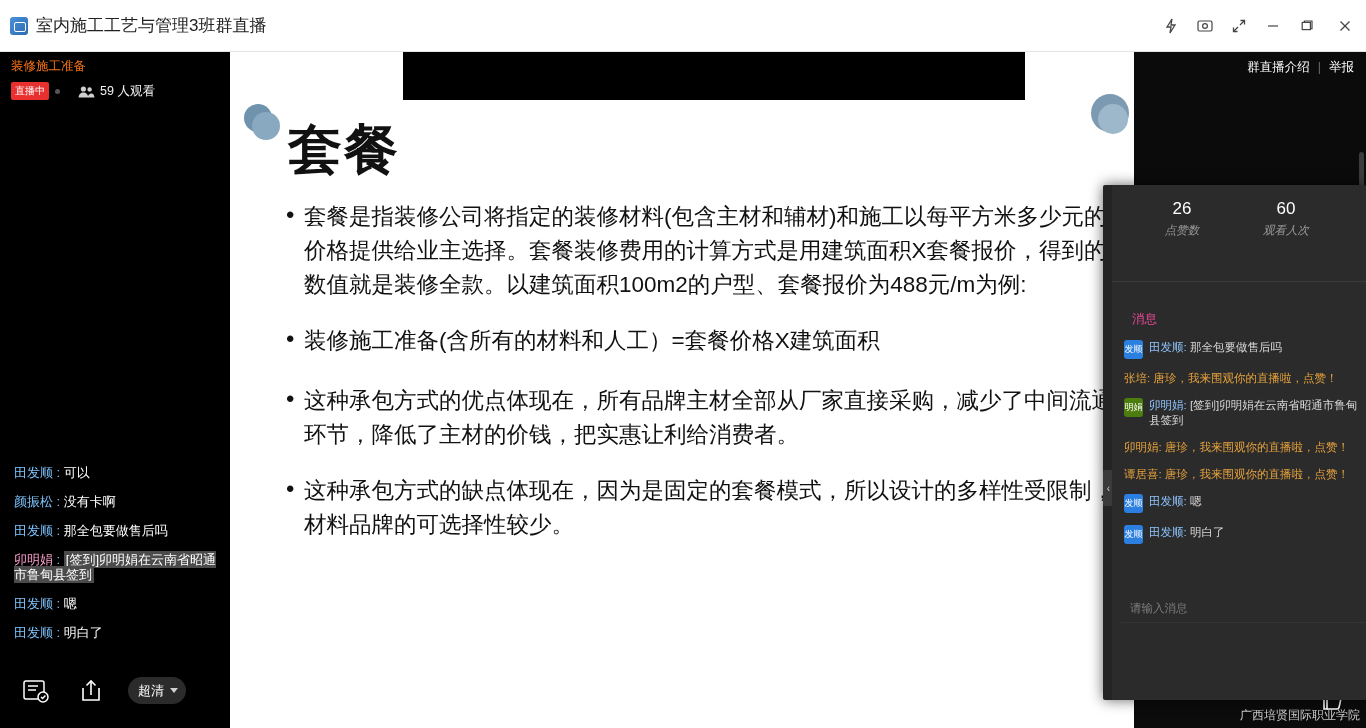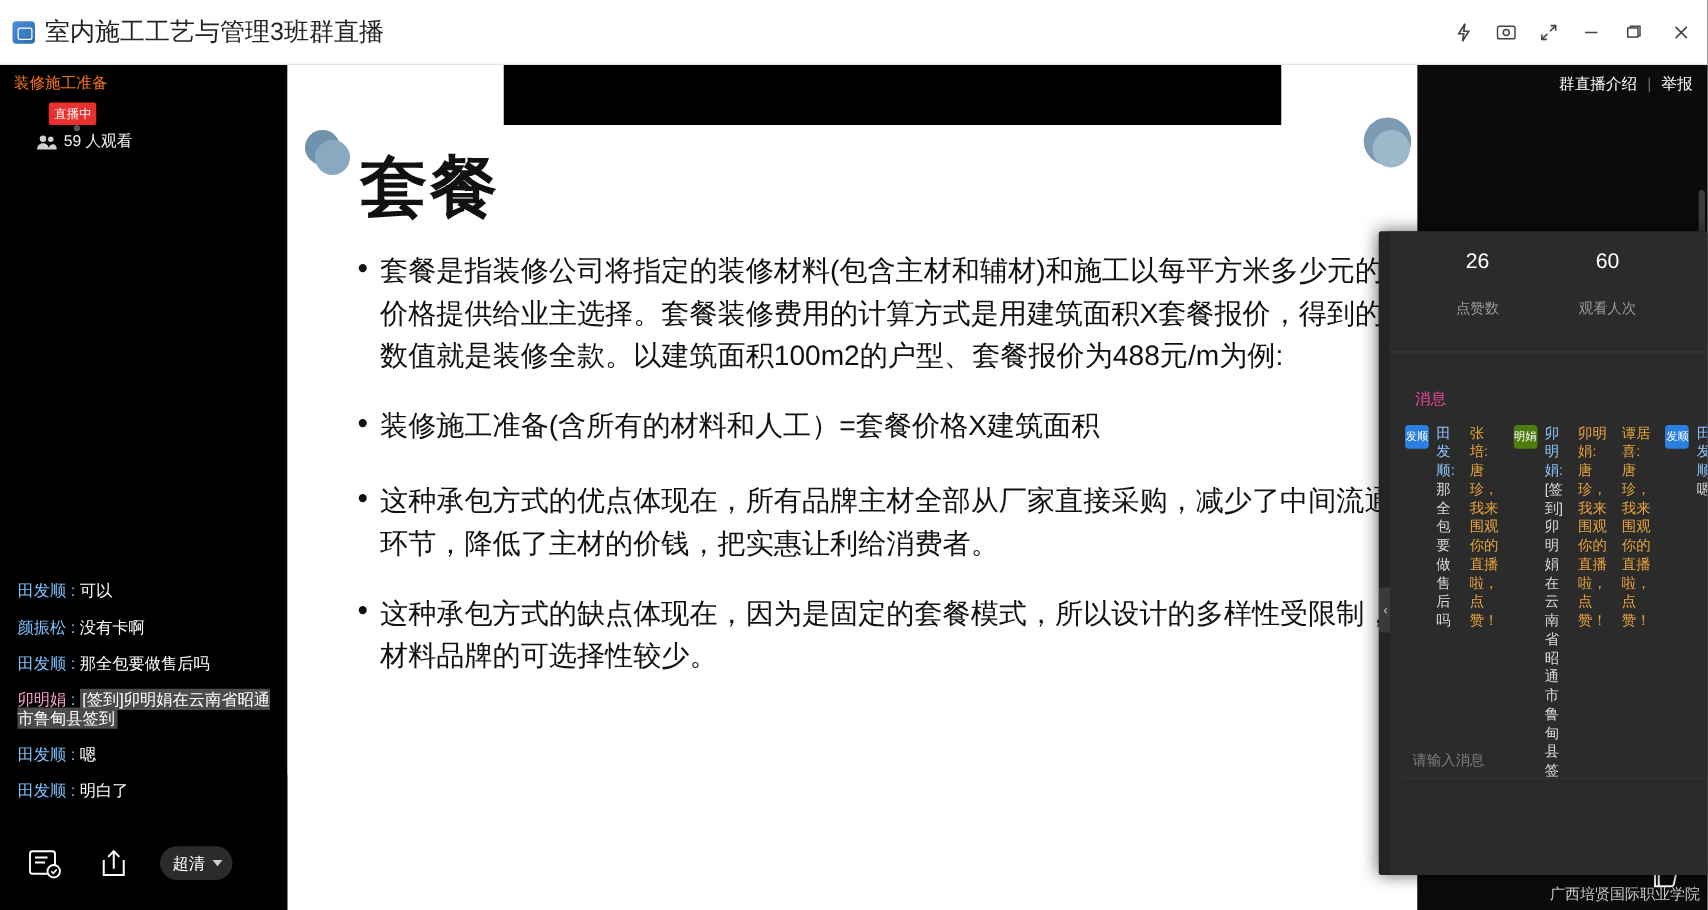--- a/index.html
+++ b/index.html
@@ -23,21 +23,21 @@
     width: 18px; height: 18px; margin-left: 10px; margin-right: 8px;
     border-radius: 3px;
     background: linear-gradient(135deg,#4a90d9,#2b6cb0);
     position: relative;
   }
   #titlebar .app-icon::after{
     content:""; position:absolute; left:4px; top:5px; width:10px; height:8px;
     border:1.5px solid #fff; border-radius:2px;
   }
   #titlebar .title-text {
-    font-size: 20px; color: #222; white-space: nowrap;
+    font-size: 17px; color: #222; white-space: nowrap;
   }
   #win-ctrl {
     position: absolute; right: 0; top: 0; height: 52px;
     display: flex; align-items: center; gap: 0;
   }
   #win-ctrl .ic {
     width: 34px; height: 52px; display: flex; align-items: center; justify-content: center;
     color: #444; font-size: 15px;
   }
   #win-ctrl .ic.close { width: 42px; font-size: 17px; }
@@ -47,21 +47,21 @@
   #leftpanel {
     position: absolute; left: 0; top: 52px; width: 230px; height: 676px;
     background: #000;
   }
   #course-title {
     position: absolute; left: 11px; top: 6px;
     color: #f97316; font-size: 12.5px;
   }
   #live-row {
     position: absolute; left: 11px; top: 30px;
-    display: flex; align-items: center; flex-direction: column;
+    display: flex; align-items: center;
   }
   #live-badge {
     background: #e8312f; color: #fff; font-size: 10px;
     padding: 2px 4px; border-radius: 2px; letter-spacing: 0px;
   }
   #live-dot {
     width: 5px; height: 5px; border-radius: 50%;
     background: #555; margin-left: 6px;
   }
   #viewer-box {
@@ -105,21 +105,21 @@
   }
   #quality-pill .caret {
     width: 0; height: 0;
     border-left: 4px solid transparent; border-right: 4px solid transparent;
     border-top: 5px solid #cfcfcf;
   }
 
   
   #stage {
     position: absolute; left: 230px; top: 52px; width: 904px; height: 568px;
-    background: #f0abfc;
+    background: #4d7c0f;
   }
   #slide {
     position: absolute; left: 0; top: 0; width: 904px; height: 676px;
     background: #ffffff;
   }
   #slide-top-strip {
     position: absolute; left: 173px; top: 0; width: 622px; height: 48px;
     background: #000;
   }
   .deco-circle {
@@ -208,32 +208,32 @@
   #chatwin-inner {
     position: absolute; left: 9px; top: 0; right: 0; bottom: 0;
     background: #2b2b2b;
   }
   #cw-stats {
     position: absolute; left: 0; top: 14px; width: 100%; height: 72px;
     display: flex; padding-left: 18px;
   }
   .cw-stat { width: 104px; text-align: center; }
   .cw-stat .num { color: #ffffff; font-size: 17px; }
-  .cw-stat .lbl { color: #9a9a9a; font-size: 11.5px; margin-top: 20px; }
+  .cw-stat .lbl { color: #9a9a9a; font-size: 11.5px; margin-top: 4px; font-style: italic; }
   #cw-divider {
     position: absolute; left: 0; top: 96px; width: 100%; height: 1px;
     background: #3a3a3a;
   }
   #cw-msg-label {
     position: absolute; left: 20px; top: 126px;
     color: #ec4899; font-size: 12.5px;
   }
   #cw-list {
     position: absolute; left: 12px; top: 155px; right: 4px;
-    display: flex; flex-direction: row; gap: 12px;
+    display: flex; flex-direction: column; gap: 12px;
   }
   .cw-row { display: flex; align-items: flex-start; gap: 6px; }
   .cw-av {
     flex: 0 0 auto;
     width: 19px; height: 19px; border-radius: 3px;
     background: #2b7fe0; color: #fff; font-size: 9px;
     display: flex; align-items: center; justify-content: center;
     line-height: 1;
   }
   .cw-av.orange { background: #4d7c0f; }

